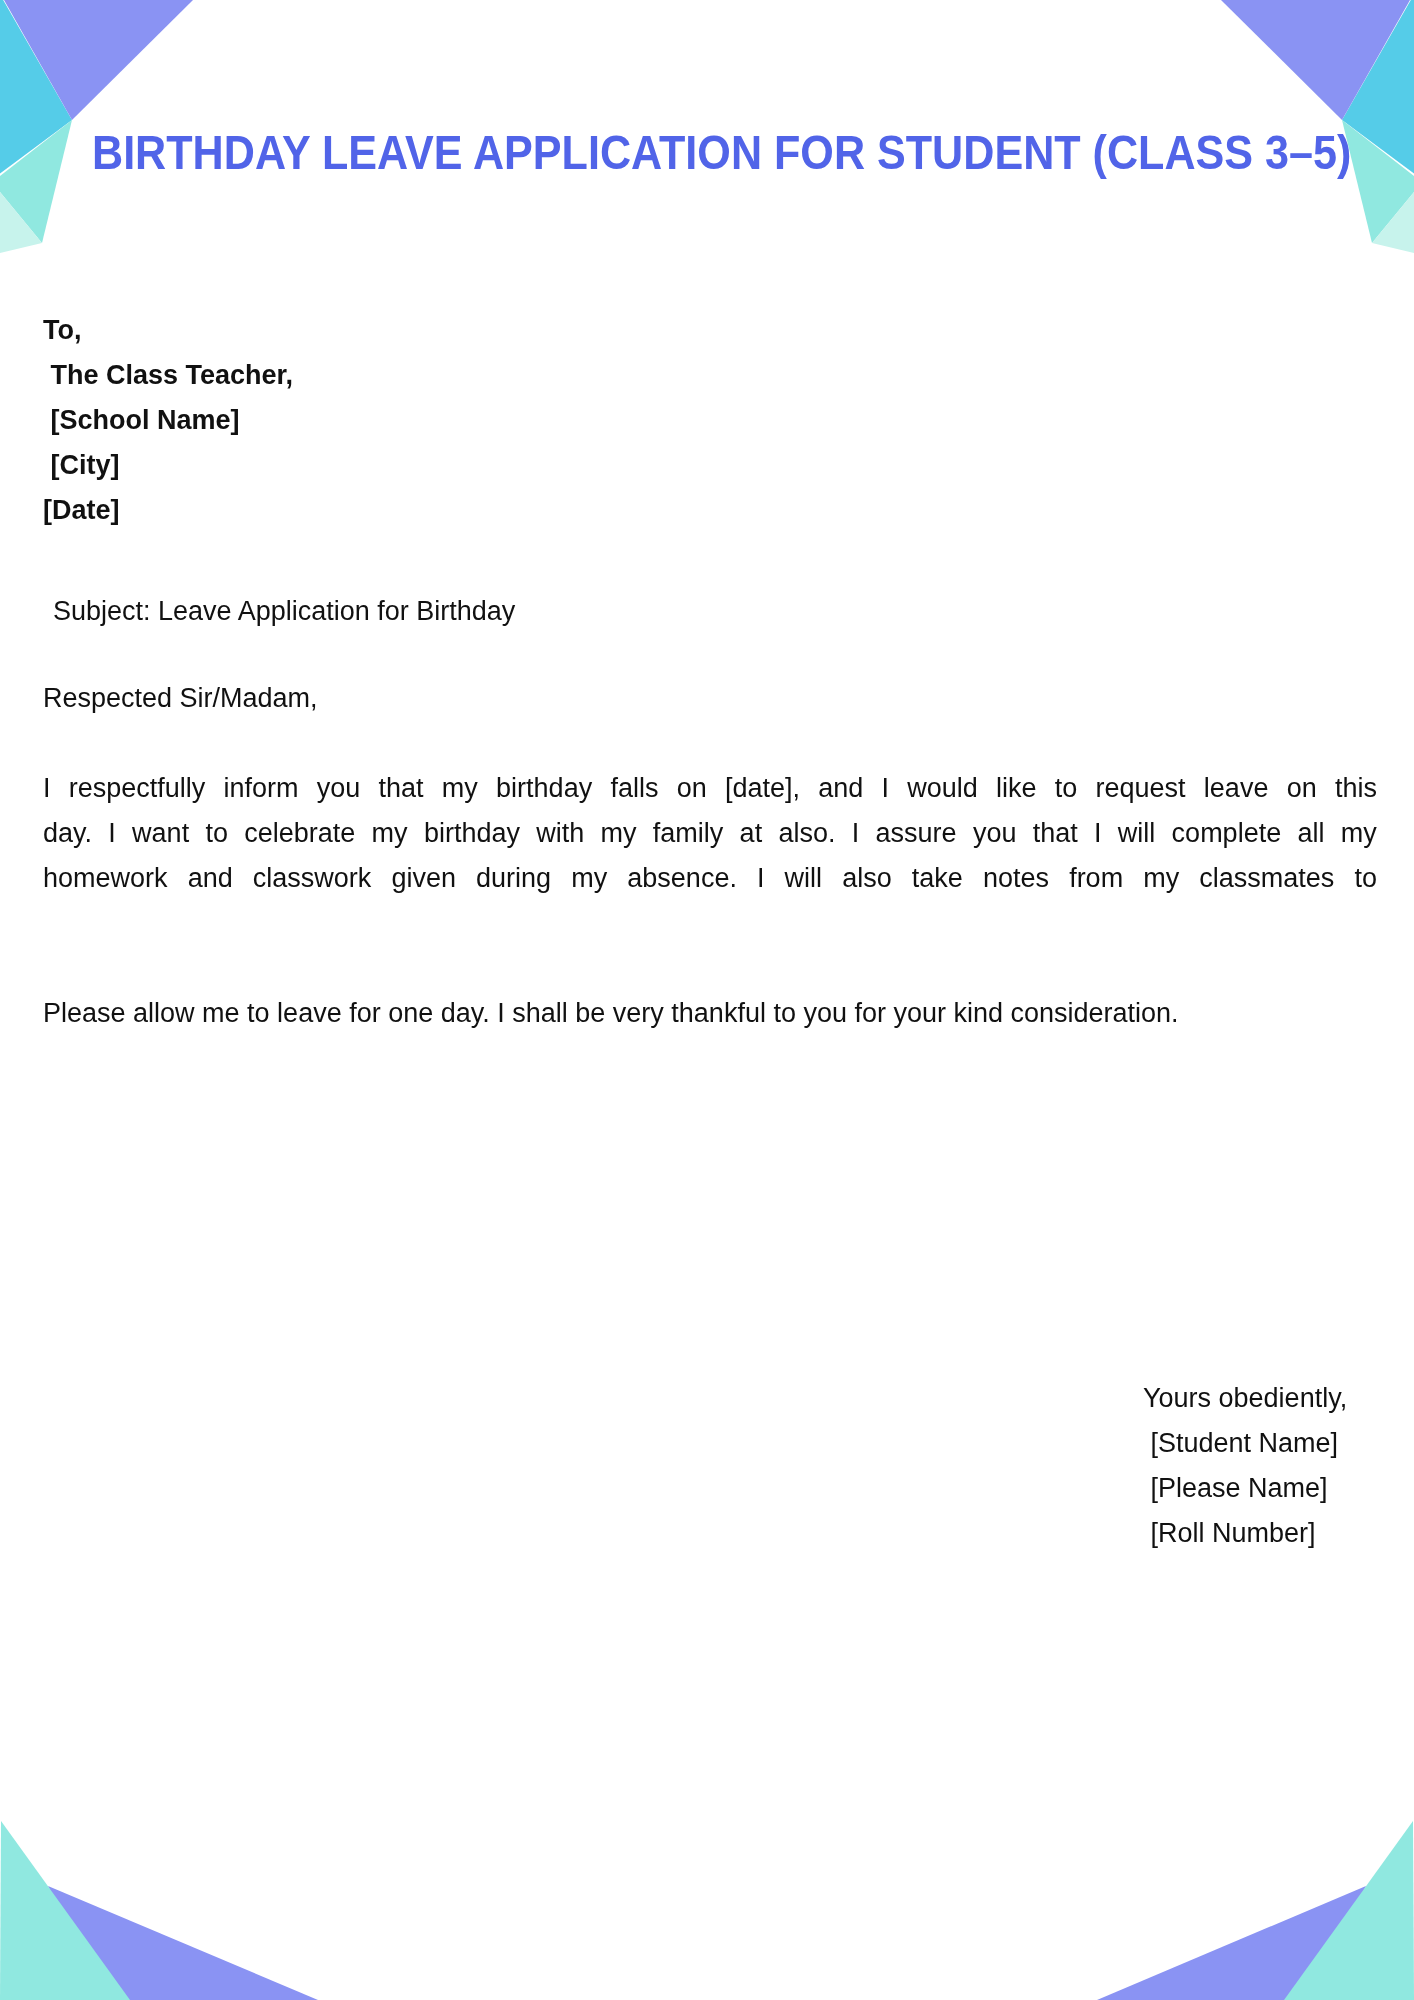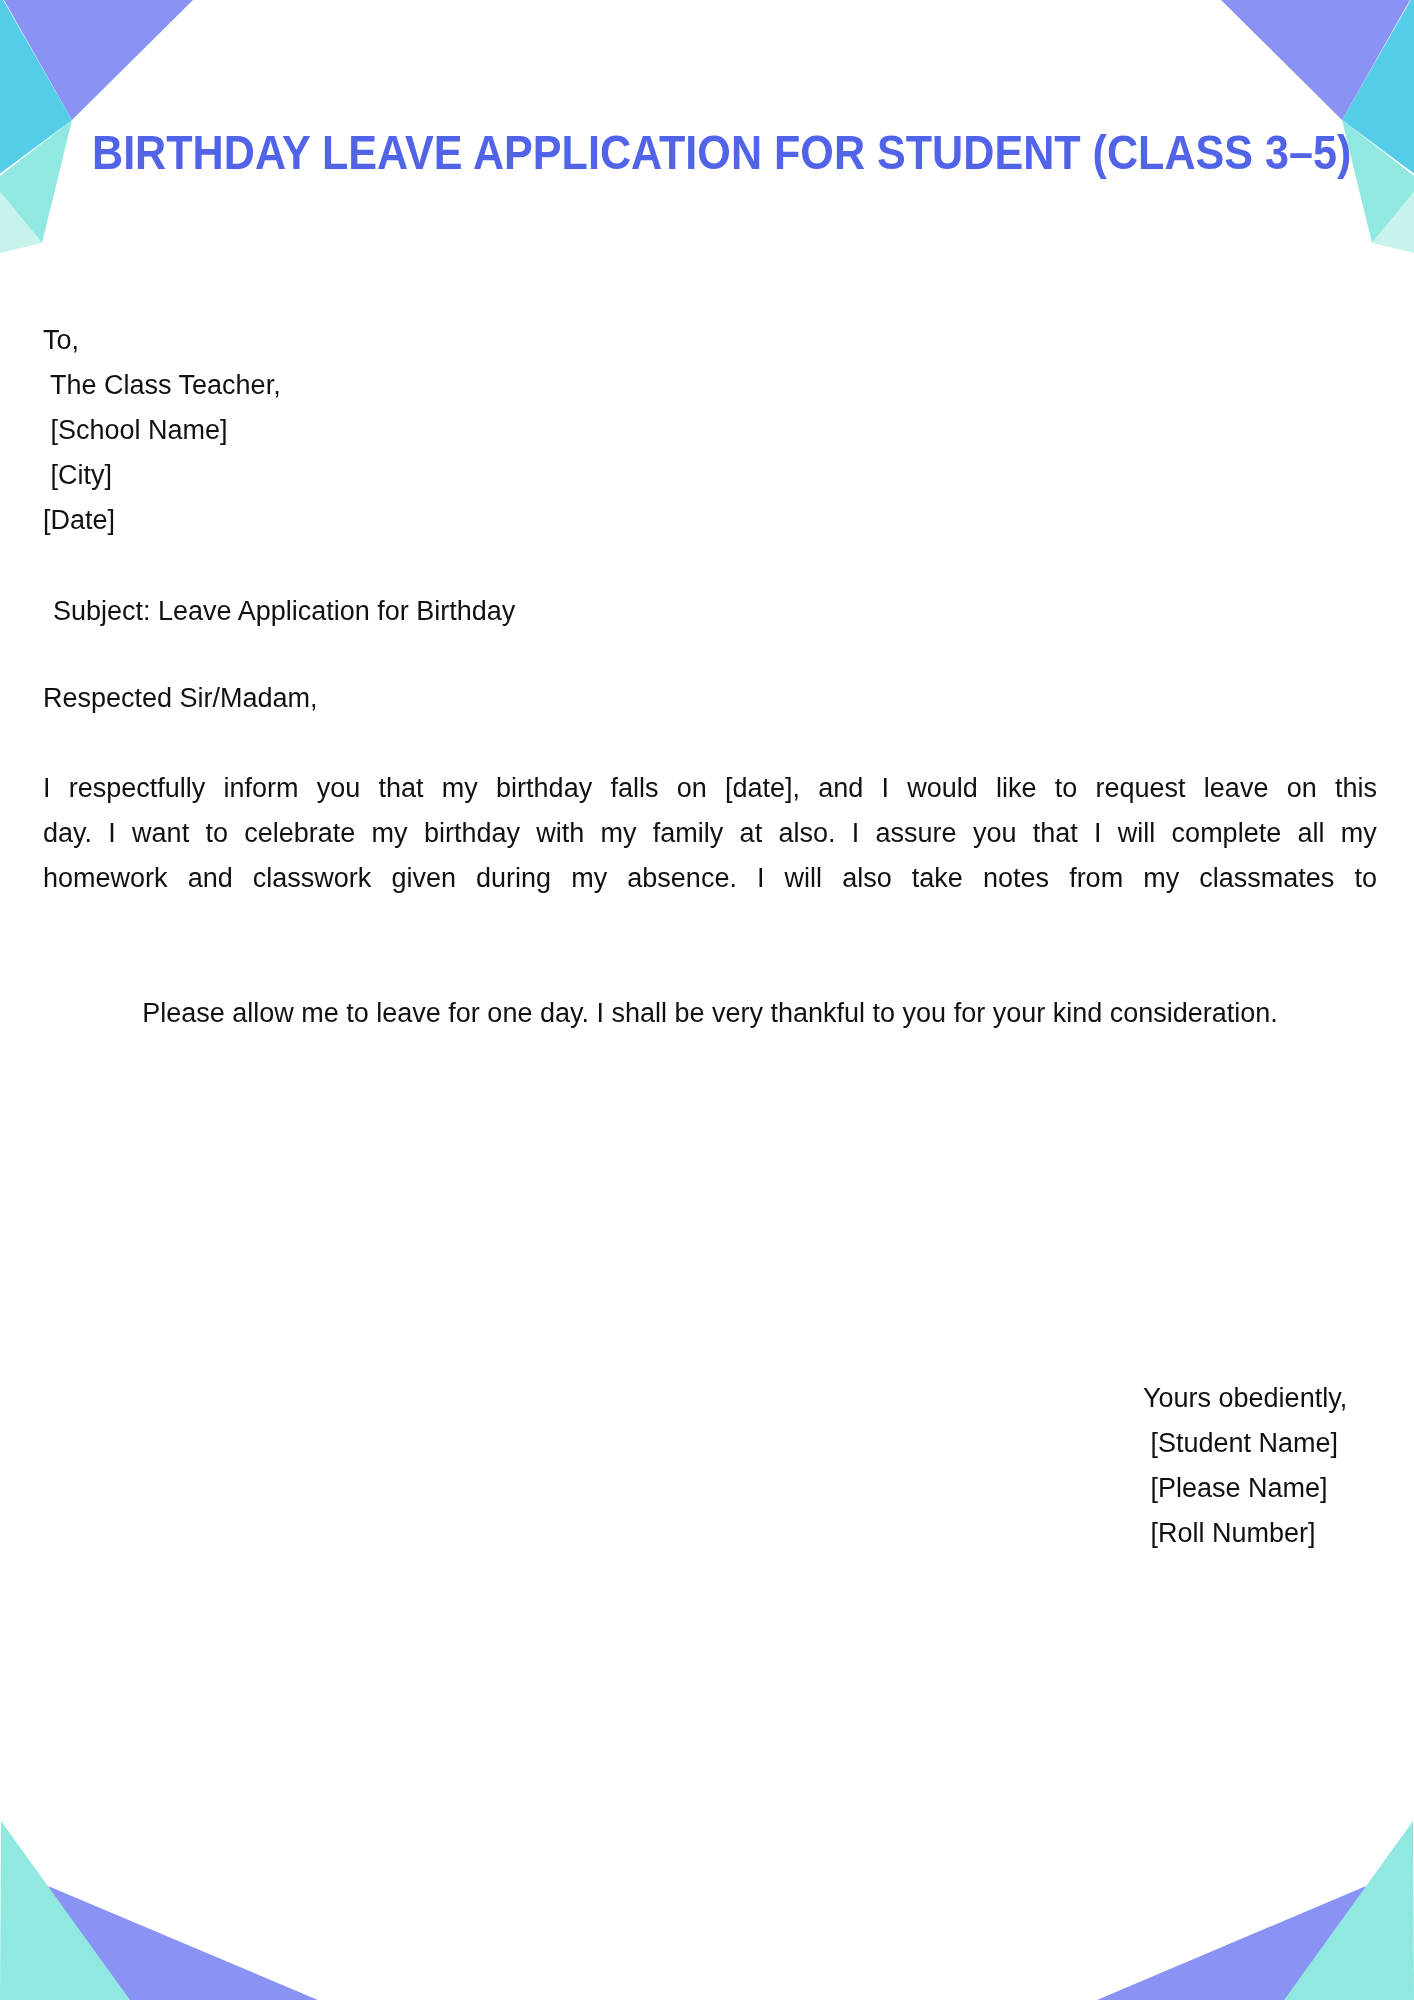--- a/index.html
+++ b/index.html
@@ -34,25 +34,25 @@
     z-index: 1;
     font-size: 27px;
     line-height: 45px;
   }
   .tline { white-space: pre; }
   .jline {
     display: flex;
     justify-content: space-between;
     white-space: pre;
   }
-  #recipient-block { left: 43px; top: 318px; }
+  #recipient-block { left: 43px; top: 308px; font-weight: bold; }
   #subject-line    { left: 43px; top: 589px; margin-left: 10px; }
   #salutation-line { left: 43px; top: 676px; }
   #body-paragraph  { left: 43px; top: 766px; width: 1334px; }
-  #closing-line    { left: 43px; top: 991px; width: 1334px; text-align: center; }
+  #closing-line    { left: 43px; top: 991px; width: 1334px; }
   #signature-block { left: 1143px; top: 1376px; }
 </style>
 </head>
 <body>
 
 <svg id="corner-art" viewBox="0 0 1414 2000" preserveAspectRatio="none" aria-hidden="true">
   <g>
     <polygon points="-6,-16 72,120 -6,178" fill="#55cce8"></polygon>
     <polygon points="4,0 193,0 72,120" fill="#8a93f3"></polygon>
     <polygon points="0,176 72,120 42,243 0,192" fill="#90e8e0"></polygon>

